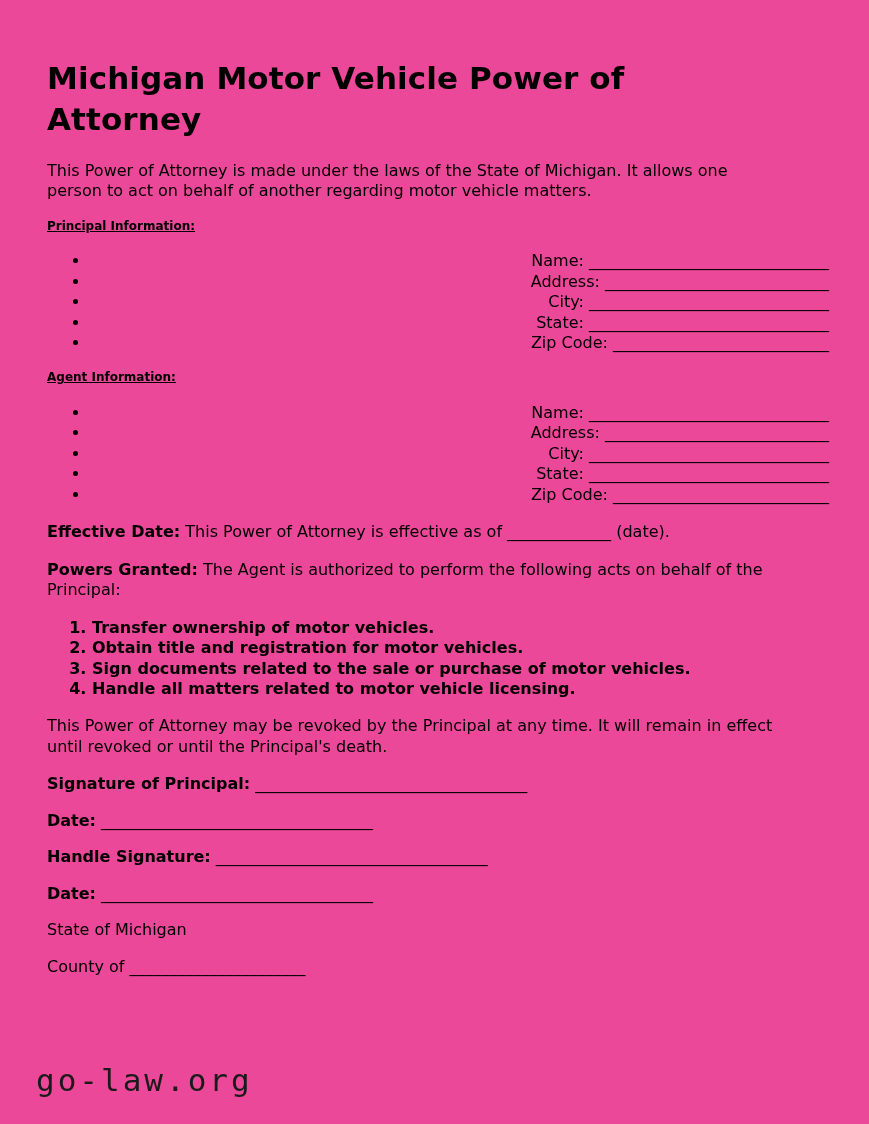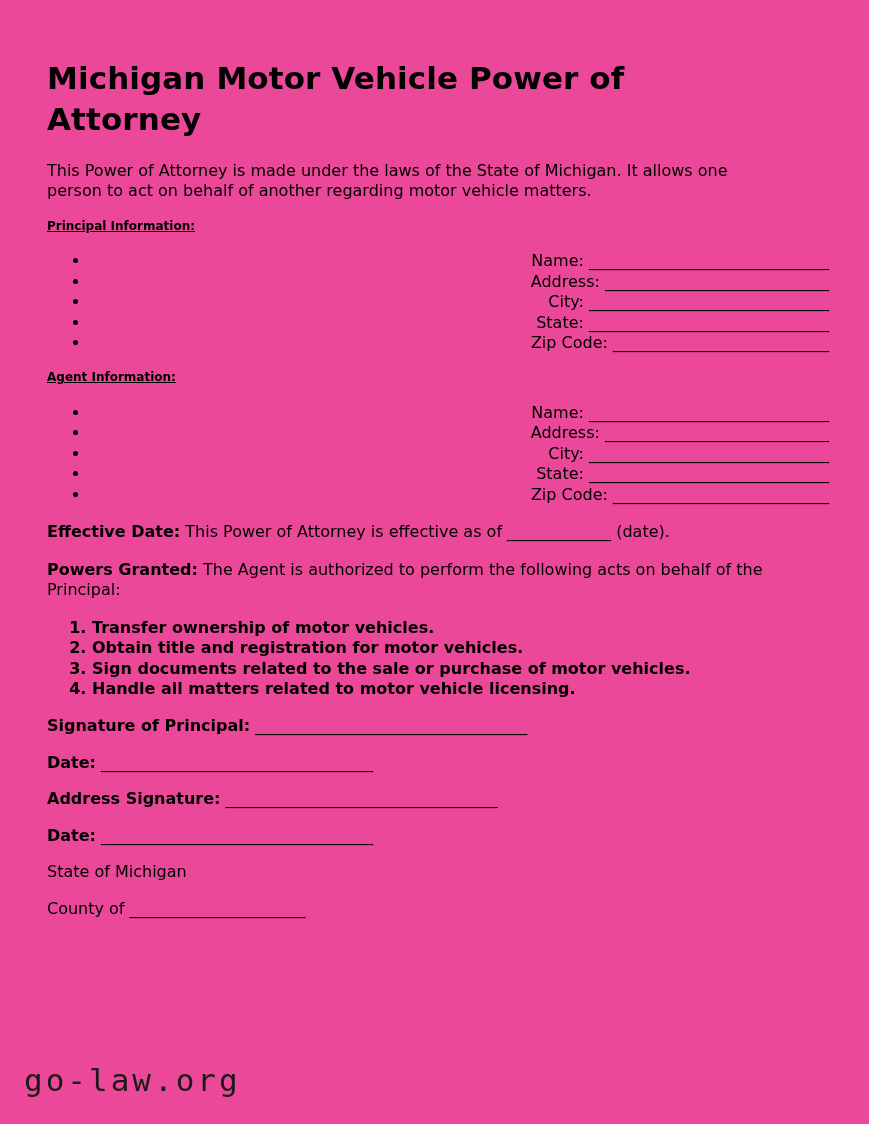--- a/index.html
+++ b/index.html
@@ -48,21 +48,21 @@
   }
   ol.powers li { line-height:1.28; }
   .sig-row {
     line-height:1.28;
     margin:0 0 16px 0;
     white-space:pre-line;
   }
   .sig-row strong { font-weight:700; }
   .watermark {
     position:absolute;
-    left:24px;
+    left:36px;
     top:1062px;
     font-family:"DejaVu Sans Mono","Liberation Mono",monospace;
     font-size:31px;
     letter-spacing:3px;
     color:#1a1a1a;
     white-space:nowrap;
   }
 </style>
 </head>
 <body>
@@ -99,26 +99,28 @@
   <p class="para"><strong>Powers Granted:</strong> <span>The Agent is authorized to perform the following acts on behalf of the
 Principal:</span></p>
 
   <ol class="powers">
     <li>Transfer ownership of motor vehicles.</li>
     <li>Obtain title and registration for motor vehicles.</li>
     <li>Sign documents related to the sale or purchase of motor vehicles.</li>
     <li>Handle all matters related to motor vehicle licensing.</li>
   </ol>
 
+  <p class="para">This Power of Attorney may be revoked by the Principal at any time. It will remain in effect
+until revoked or until the Principal's death.</p>
 
   <p class="sig-row"><strong>Signature of Principal:</strong> <span>__________________________________</span></p>
 
   <p class="sig-row"><strong>Date:</strong> <span>__________________________________</span></p>
 
-  <p class="sig-row"><strong>Address Signature:</strong> <span>__________________________________</span></p>
+  <p class="sig-row"><strong>Handle Signature:</strong> <span>__________________________________</span></p>
 
   <p class="sig-row"><strong>Date:</strong> <span>__________________________________</span></p>
 
 
   <p class="sig-row">State of Michigan</p>
 
   <p class="sig-row"><span>County of</span> <span>______________________</span></p>
 
 
   <div class="watermark">go-law.org</div>

